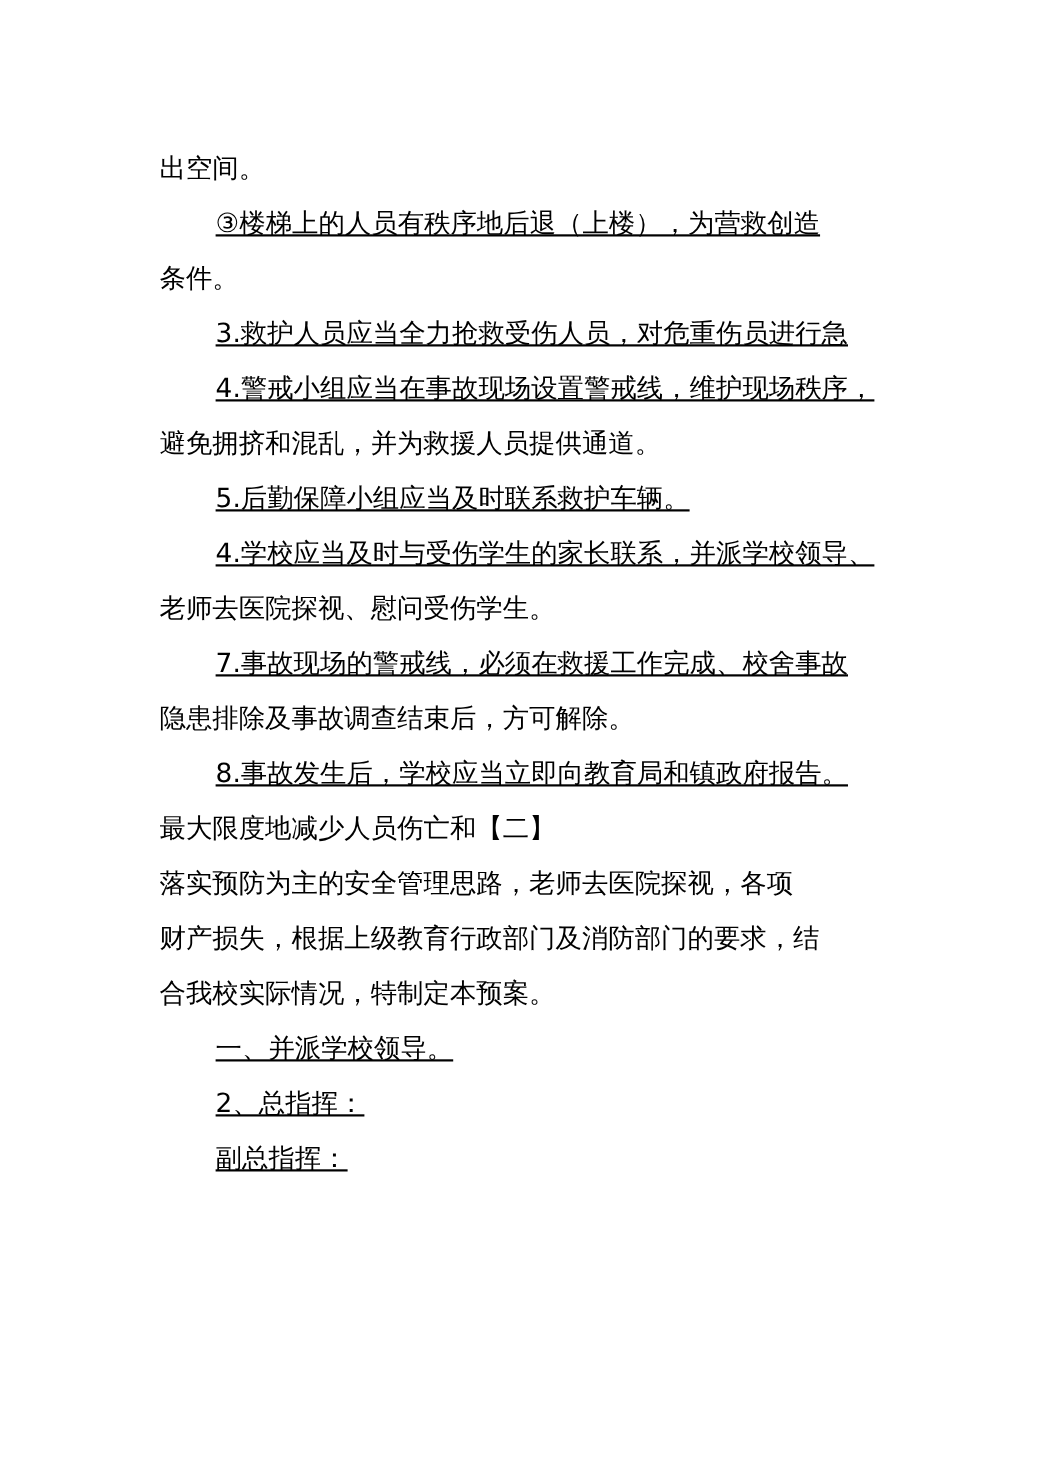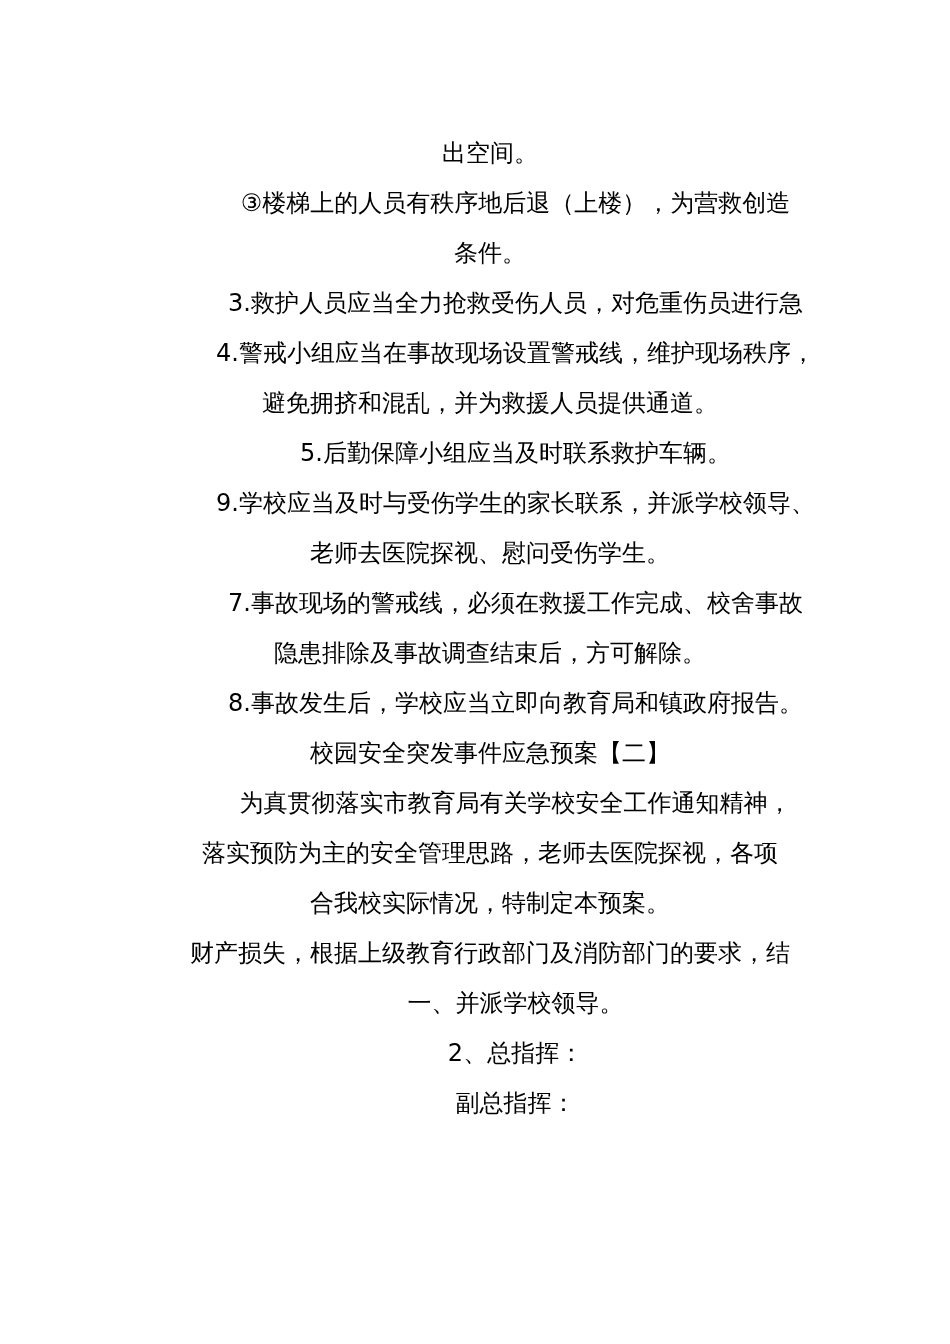--- a/index.html
+++ b/index.html
@@ -20,43 +20,42 @@
     left: 145px;
     top: 128px;
     width: 690px;
   }
   .line {
     height: 50px;
     line-height: 50px;
     font-size: 24px;
     white-space: nowrap;
     letter-spacing: 0px;
-    text-align: center;
   }
   .indent {
     padding-left: 51px;
+    text-decoration: underline;
   }
 </style>
 </head>
 <body>
 
 <div class="page">
   <div class="line">出空间。</div>
   <div class="line indent">③楼梯上的人员有秩序地后退（上楼），为营救创造</div>
   <div class="line">条件。</div>
   <div class="line indent">3.救护人员应当全力抢救受伤人员，对危重伤员进行急</div>
   <div class="line indent">4.警戒小组应当在事故现场设置警戒线，维护现场秩序，</div>
   <div class="line">避免拥挤和混乱，并为救援人员提供通道。</div>
   <div class="line indent">5.后勤保障小组应当及时联系救护车辆。</div>
-  <div class="line indent">9.学校应当及时与受伤学生的家长联系，并派学校领导、</div>
+  <div class="line indent">4.学校应当及时与受伤学生的家长联系，并派学校领导、</div>
   <div class="line">老师去医院探视、慰问受伤学生。</div>
   <div class="line indent">7.事故现场的警戒线，必须在救援工作完成、校舍事故</div>
   <div class="line">隐患排除及事故调查结束后，方可解除。</div>
   <div class="line indent">8.事故发生后，学校应当立即向教育局和镇政府报告。</div>
-  <div class="line">校园安全突发事件应急预案【二】</div>
-  <div class="line indent">为真贯彻落实市教育局有关学校安全工作通知精神，</div>
+  <div class="line">最大限度地减少人员伤亡和【二】</div>
   <div class="line">落实预防为主的安全管理思路，老师去医院探视，各项</div>
+  <div class="line">财产损失，根据上级教育行政部门及消防部门的要求，结</div>
   <div class="line">合我校实际情况，特制定本预案。</div>
-  <div class="line">财产损失，根据上级教育行政部门及消防部门的要求，结</div>
   <div class="line indent">一、并派学校领导。</div>
   <div class="line indent">2、总指挥：</div>
   <div class="line indent">副总指挥：</div>
 </div>
 
 </body></html>

